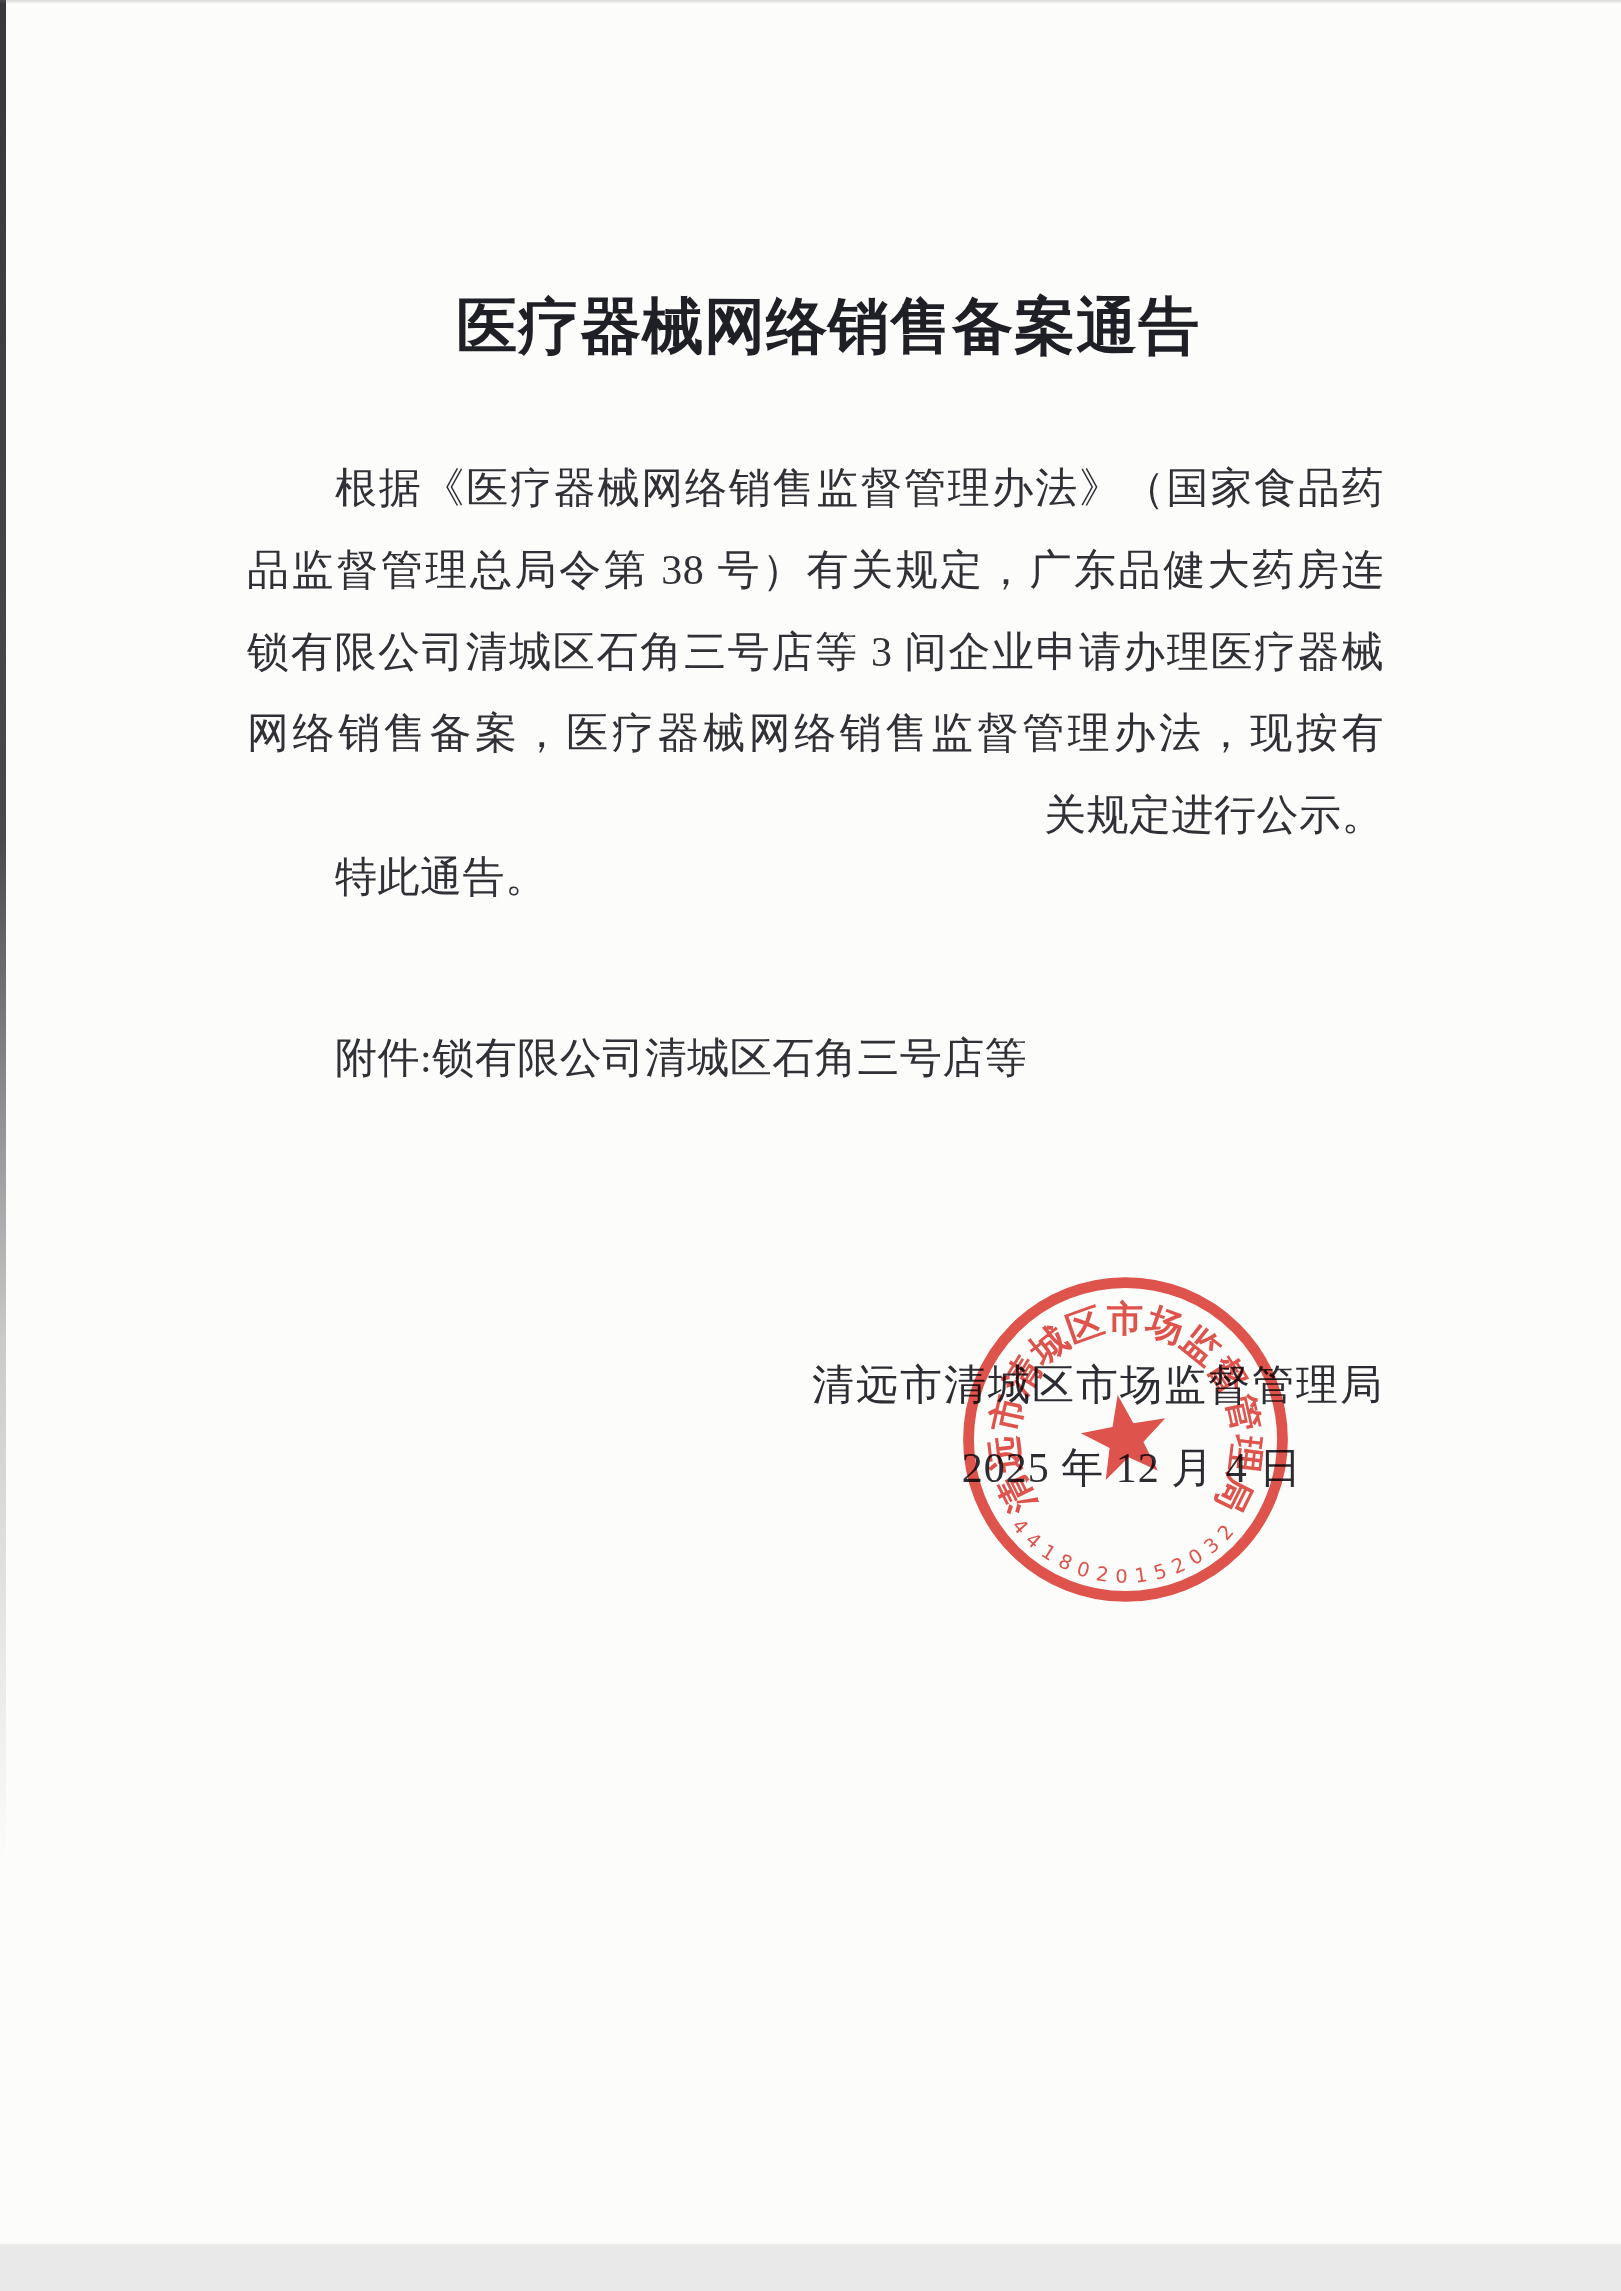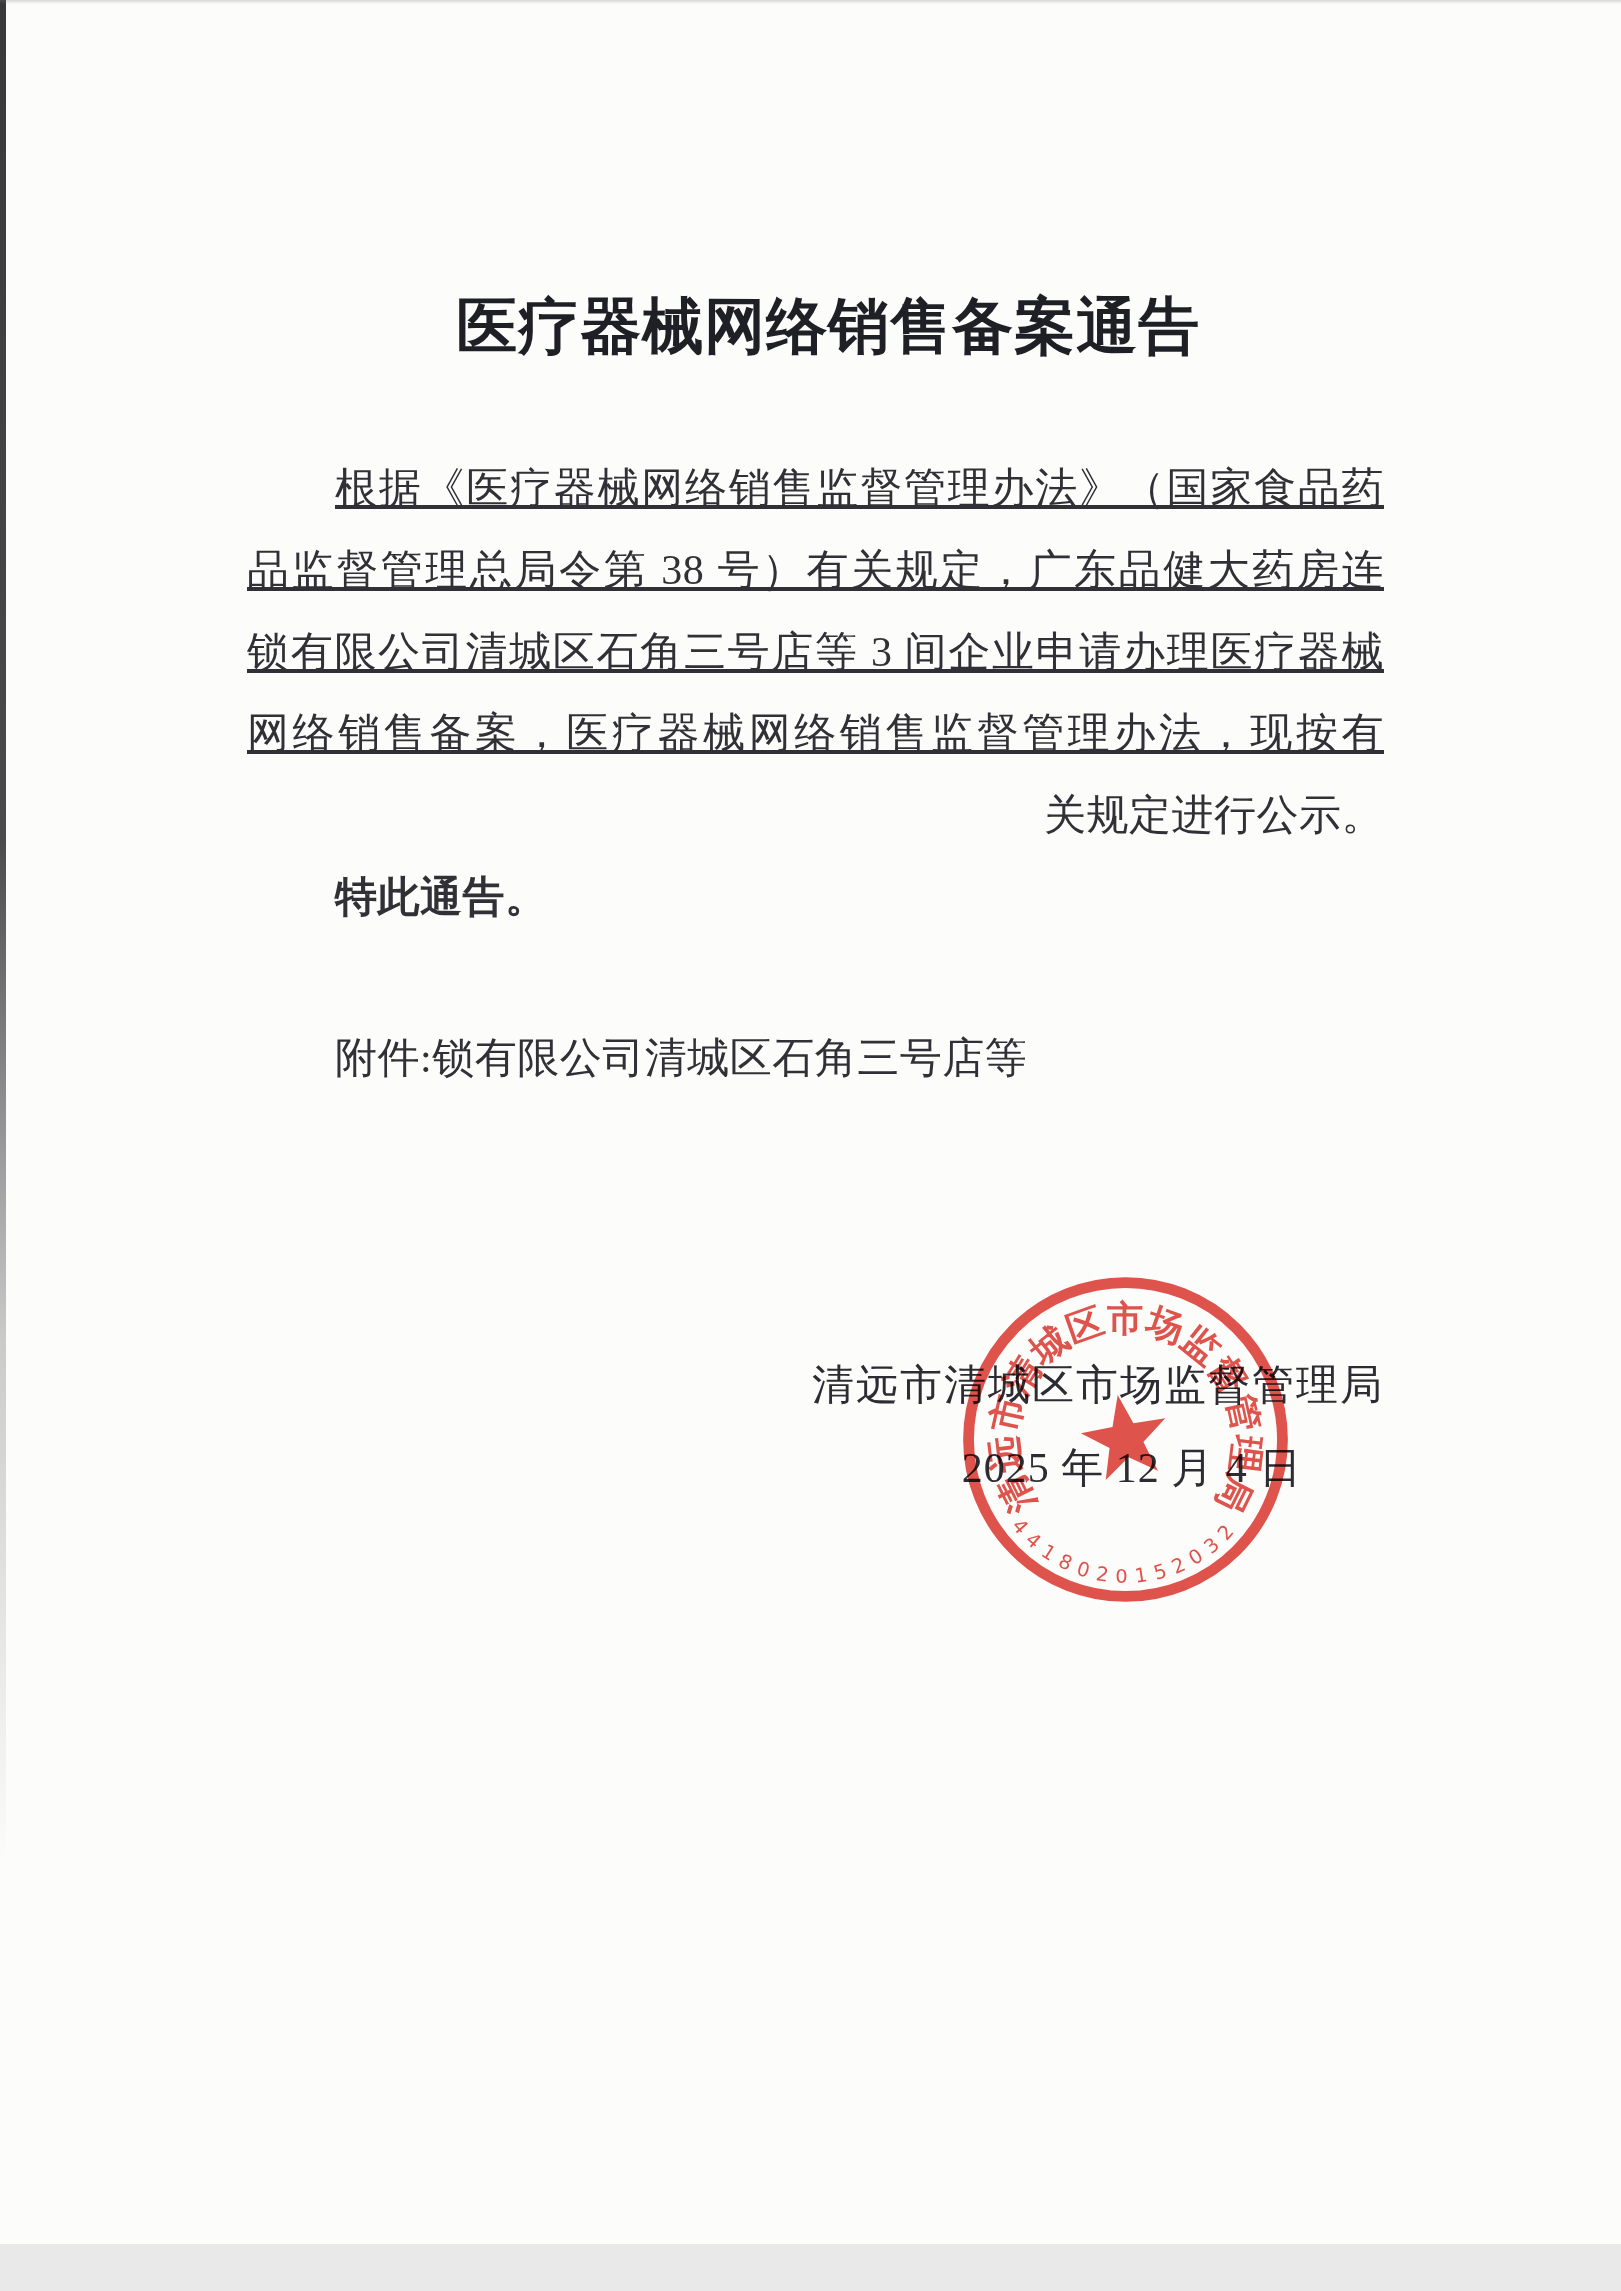--- a/index.html
+++ b/index.html
@@ -29,29 +29,28 @@
   }
   .bline{
     position:absolute;left:247px;width:1137px;height:82px;
     line-height:82px;font-size:42px;letter-spacing:0.5px;
     white-space:nowrap;
   }
   .jl{
     white-space:normal;
     text-align:justify;
     text-align-last:justify;
-    text-decoration:underline;
   }
   .indent{text-indent:88px;}
   .l0{top:447px;}
   .l1{top:529px;}
   .l2{top:611px;}
   .l3{top:692px;}
   .l4{top:774px;text-align:right;}
-  .l5{top:856px;font-weight:bold;}
+  .l5{top:836px;}
   .attachment{
     position:absolute;left:247px;top:1017px;width:1137px;height:82px;
     line-height:82px;font-size:42px;letter-spacing:0.5px;
     text-indent:88px;white-space:nowrap;
   }
   .signature{
     position:absolute;left:804px;top:1344px;width:588px;height:82px;
     line-height:82px;font-size:42px;letter-spacing:2px;
     text-align:center;white-space:nowrap;color:#2c2c32;
   }

